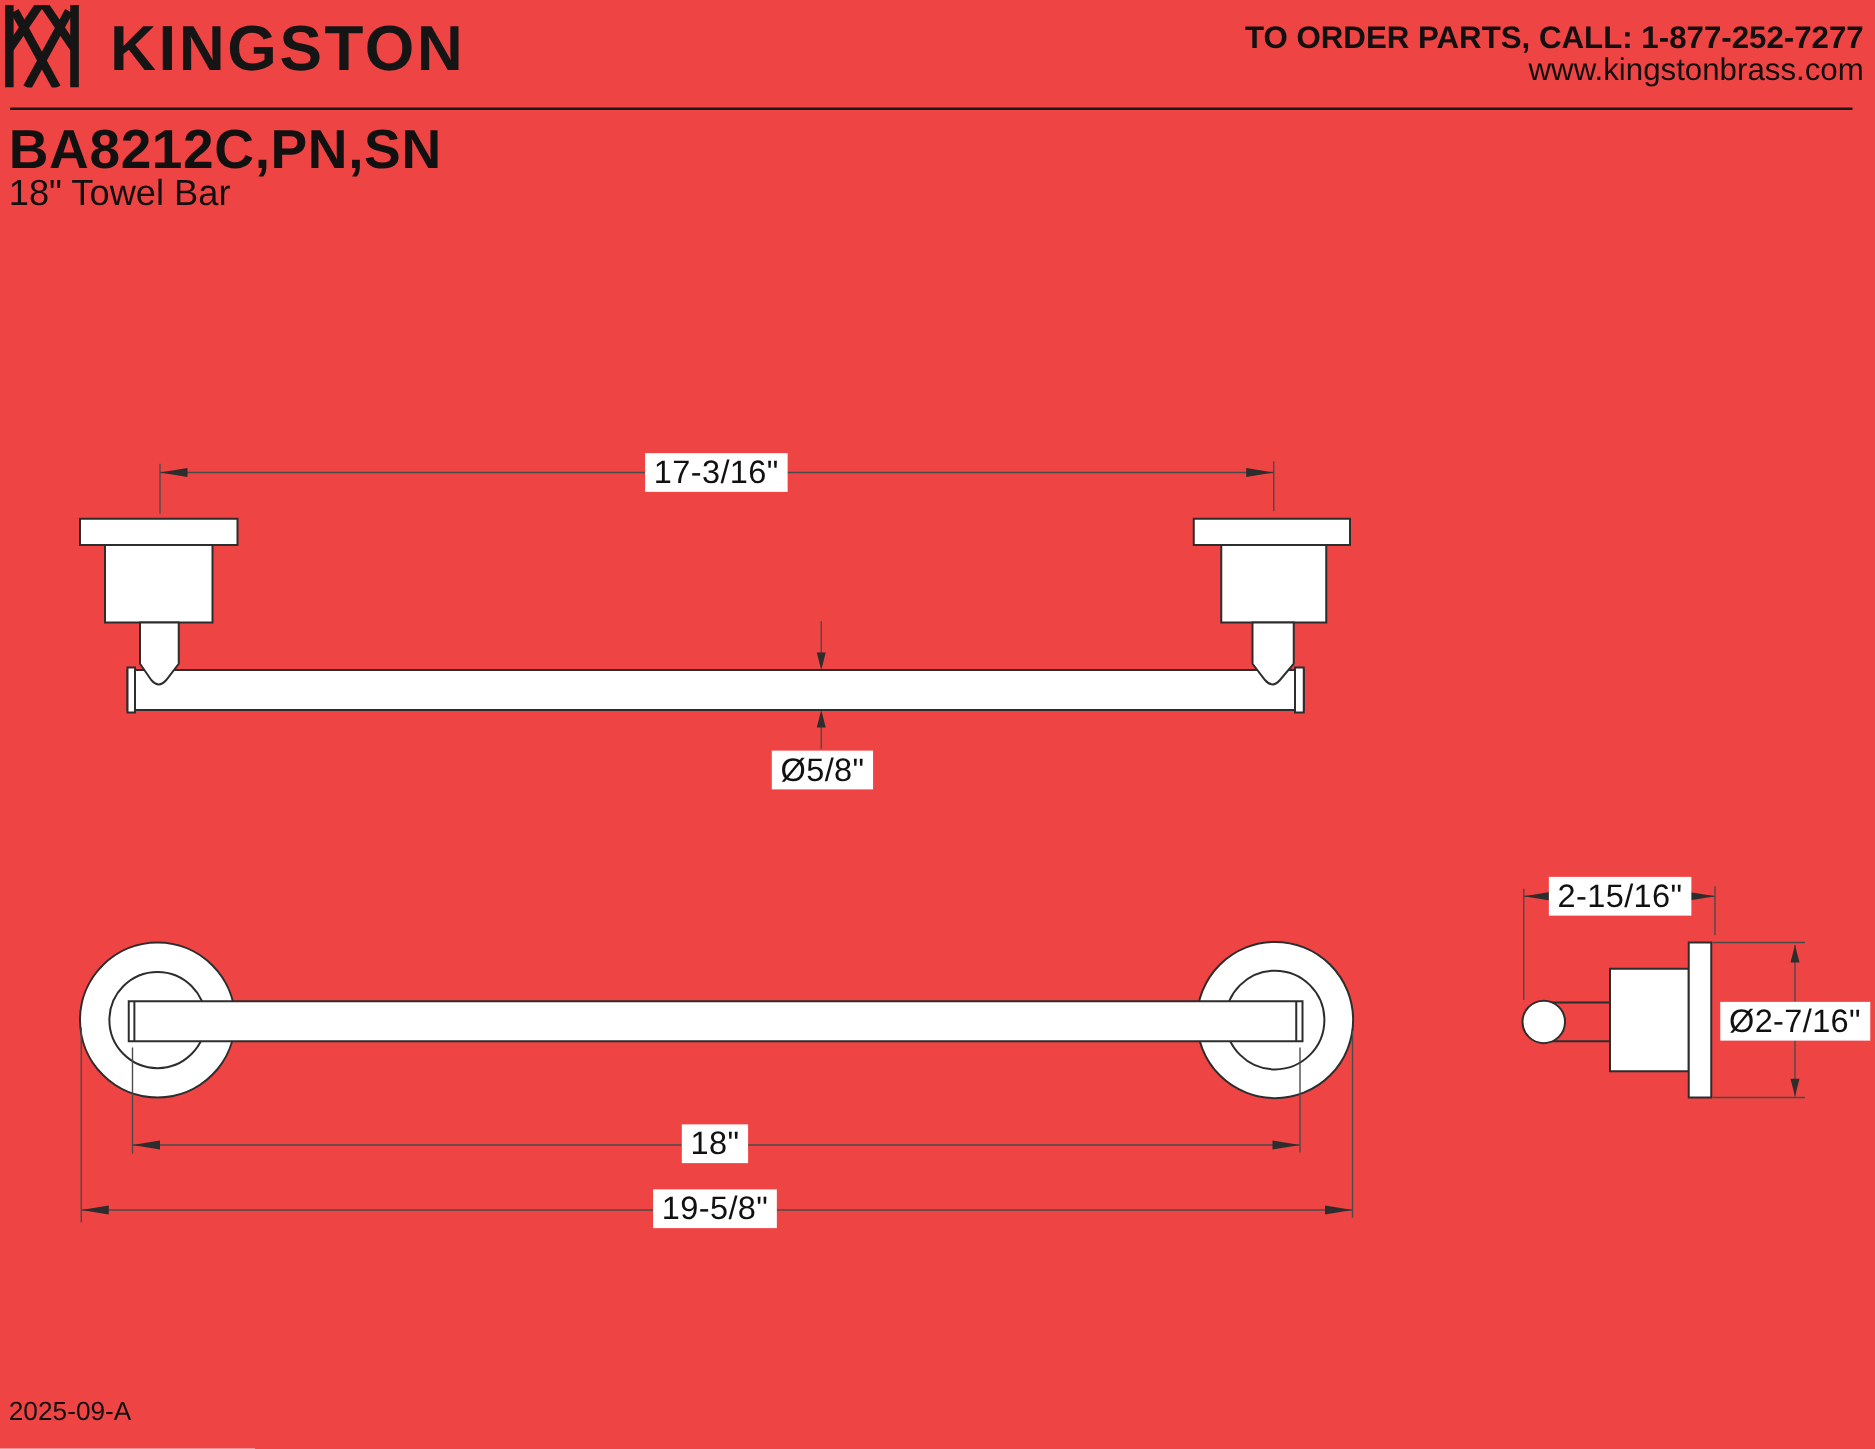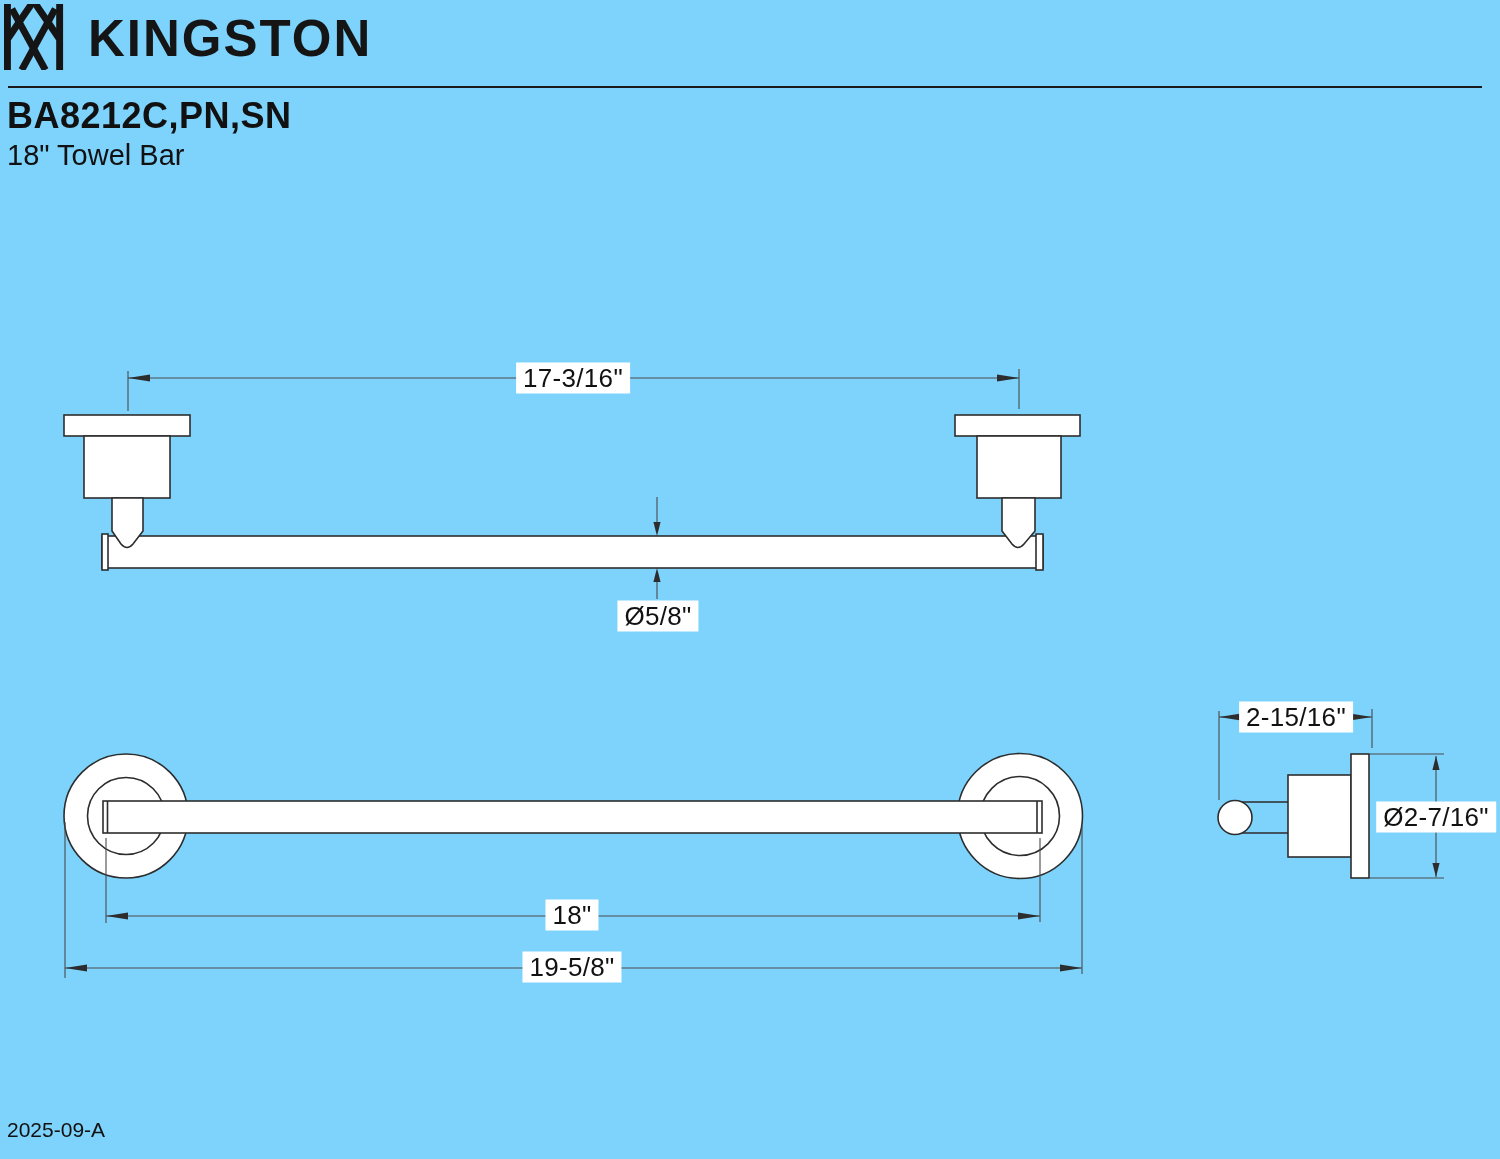--- a/index.html
+++ b/index.html
@@ -1,37 +1,37 @@
 <!DOCTYPE html>
 <html><head>
 <meta charset="utf-8">
 <style>
   html,body{margin:0;padding:0;background:#fff;}
   #sheet{
     position:relative;
     width:1500px;height:1159px;
-    background:#7dd3fc;
+    background:#ef4444;
     font-family:"Liberation Sans", sans-serif;
     color:#111;
     overflow:hidden;
   }
   .abs{position:absolute;}
   
   #brand-word{
     left:88px;top:11px;
     font-size:51px;font-weight:700;letter-spacing:2px;
     color:#151515;line-height:1.1;
   }
   #contact{
     right:9px;top:17px;text-align:right;line-height:26px;
   }
   #contact .order{font-size:25px;font-weight:700;}
   #contact .site{font-size:25px;font-weight:400;}
   #rule{left:8px;top:86px;width:1474px;height:2px;background:#1a1a1a;}
-  #prod-code{left:7px;top:95px;font-size:36px;font-weight:700;letter-spacing:.5px;}
+  #prod-code{left:7px;top:95px;font-size:44px;font-weight:700;letter-spacing:.5px;}
   #prod-name{left:7px;top:139px;font-size:29px;font-weight:500;}
   #doc-code{left:7px;top:1118px;font-size:21px;font-weight:400;}
   
   .dimlabel{
     position:absolute;
     transform:translate(-50%,-50%);
     background:#fff;
     padding:0 7px;
     font-size:26px;
     font-weight:400;
@@ -55,20 +55,24 @@
     <line x1="3.5" y1="0" x2="3.5" y2="67"></line>
     <line x1="56.5" y1="0" x2="56.5" y2="67"></line>
     <path d="M30,-3 L4,35"></path>
     <path d="M30,-3 L56,35"></path>
     <path d="M8,5 L42,67"></path>
     <path d="M52,5 L18,67"></path>
   </svg>
 
   <div id="brand-word" class="abs">KINGSTON</div>
 
+  <div id="contact" class="abs">
+    <div class="order">TO ORDER PARTS, CALL: 1-877-252-7277</div>
+    <div class="site">www.kingstonbrass.com</div>
+  </div>
 
   <div id="rule" class="abs"></div>
 
   <div id="prod-code" class="abs">BA8212C,PN,SN</div>
   <div id="prod-name" class="abs">18" Towel Bar</div>
 
   <svg class="draw" width="1500" height="1159" viewBox="0 0 1500 1159">
 
     <g>
 

